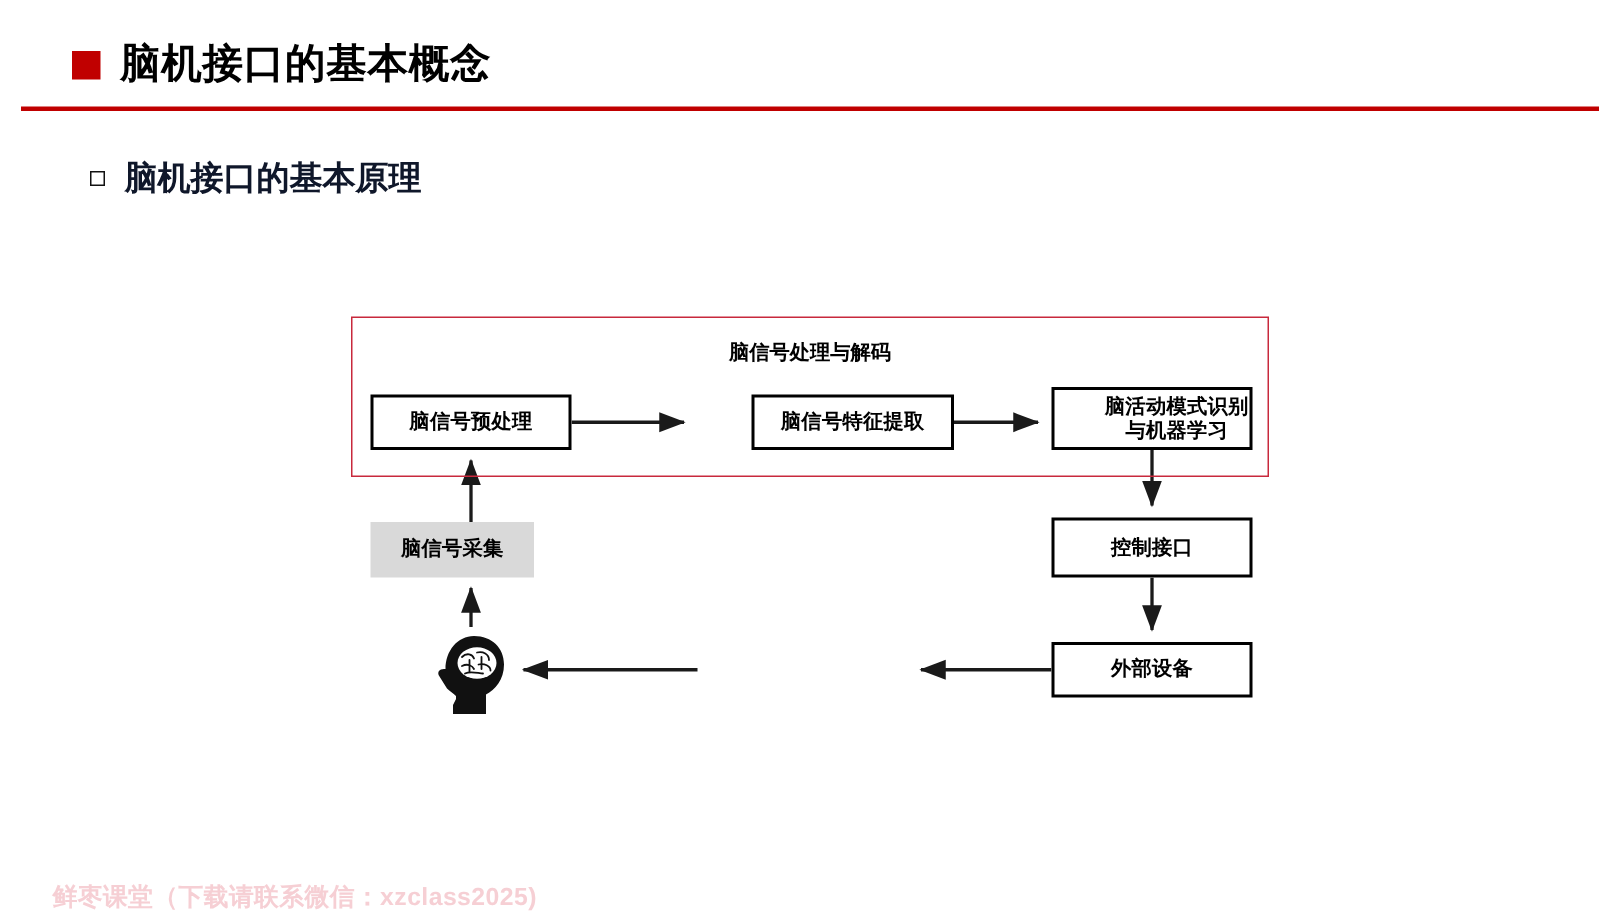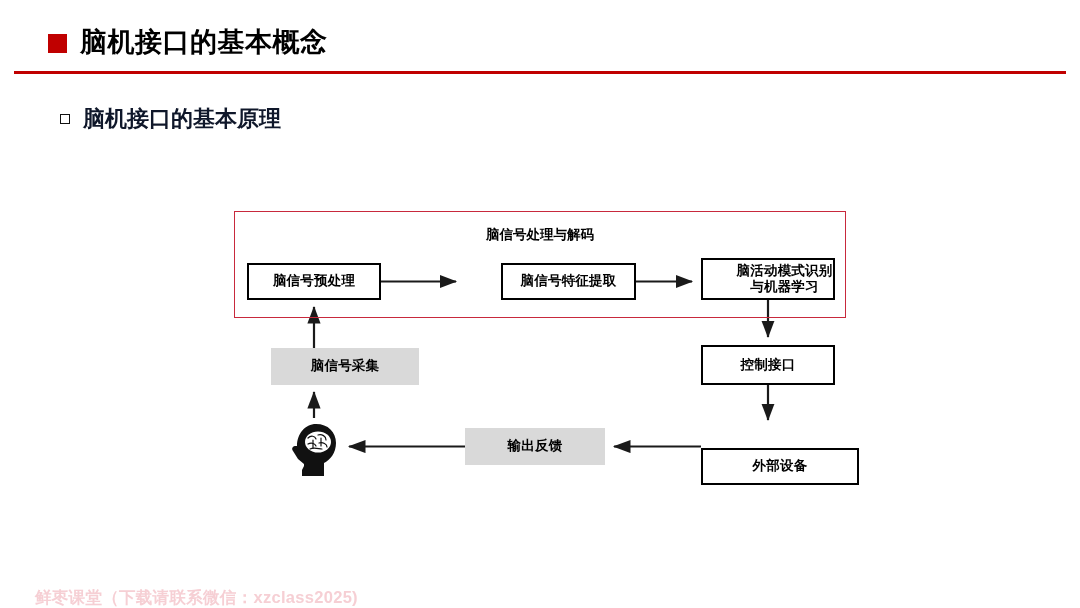--- a/index.html
+++ b/index.html
@@ -117,22 +117,22 @@
     font-size: 13.5px;
     font-weight: bold;
     color: #000;
   }
 
   
   #node-preprocess  { left: 247px; top: 263px; width: 134px; height: 37px; }
   #node-feature     { left: 465px; top: 263px; width: 135px; height: 37px; margin-left: 36px; }
   #node-pattern     { left: 701px; top: 258px; width: 134px; height: 42px; padding-left: 33px; }
   #node-control     { left: 701px; top: 345px; width: 134px; height: 40px; }
-  #node-device      { left: 701px; top: 428px; width: 158px; height: 37px; margin-top: 20px; }
-  #node-acquire     { left: 247px; top: 348px; width: 148px; height: 37px; margin-left: 24px; }
+  #node-device      { left: 701px; top: 428px; width: 134px; height: 37px; }
+  #node-acquire     { left: 247px; top: 348px; width: 109px; height: 37px; }
   #node-feedback    { left: 465px; top: 428px; width: 140px; height: 37px; }
 
   
   #head-icon {
     position: absolute;
     left: 288px; top: 420px;
     width: 52px; height: 56px;
   }
 
   
@@ -196,21 +196,20 @@
   <div class="node boxed" id="node-pattern">
     <div>
       <div>脑活动模式识别</div>
       <div>与机器学习</div>
     </div>
   </div>
 
   <div class="node boxed" id="node-control">控制接口</div>
   <div class="node boxed" id="node-device">外部设备</div>
   <div class="node shaded" id="node-acquire">脑信号采集</div>
-  <div class="node shaded" id="node-feedback">输出反馈</div>
 
   <svg id="head-icon" viewBox="0 0 52 56">
 
     <path d="M18 42 L18 50 L36 50 L36 56 L14 56 L14 50 Z" fill="#111111"></path>
 
     <path d="M28 4
              C40 4 48 12 48 23
              C48 33 42 40 36 43
              L36 52 L16 52 L16 44
              C14 42 12 41 10 39

